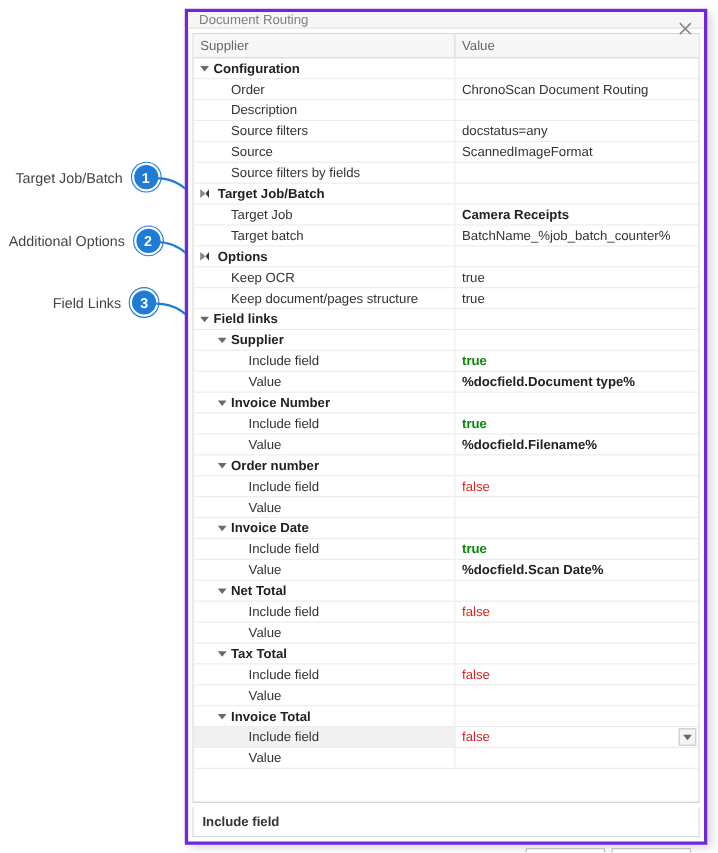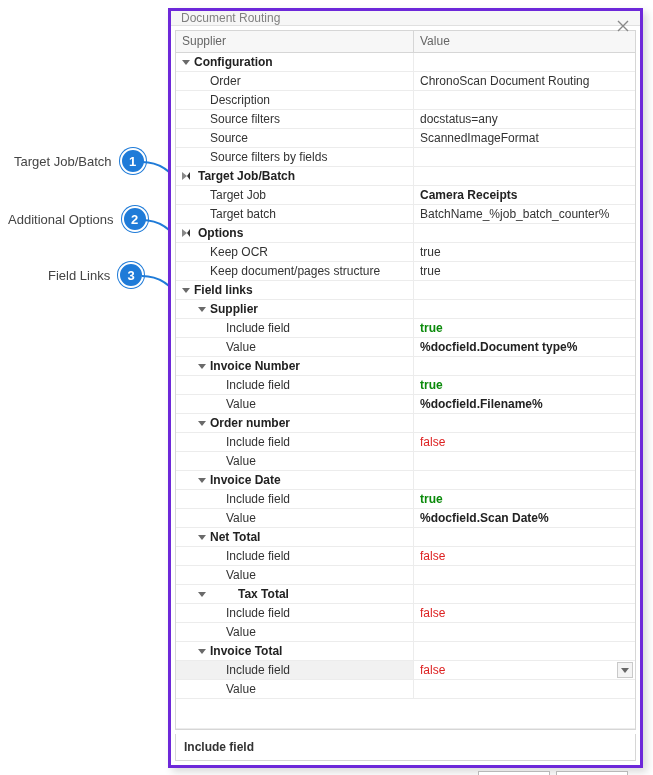--- a/index.html
+++ b/index.html
@@ -303,21 +303,21 @@
         <div class="row">
           <div class="pcell" style="padding-left:50px;">
               <span>Value</span>
             </div>
           <div class="vcell">
               <span></span>
             </div>
         </div>
 
         <div class="row">
-          <div class="pcell" style="padding-left:22px;gap:28px;">
+          <div class="pcell" style="padding-left:22px;">
               <span class="tri down"></span>
               <span class="bold">Tax Total</span>
             </div>
           <div class="vcell"></div>
         </div>
         <div class="row">
           <div class="pcell" style="padding-left:50px;">
               <span>Include field</span>
             </div>
           <div class="vcell">

